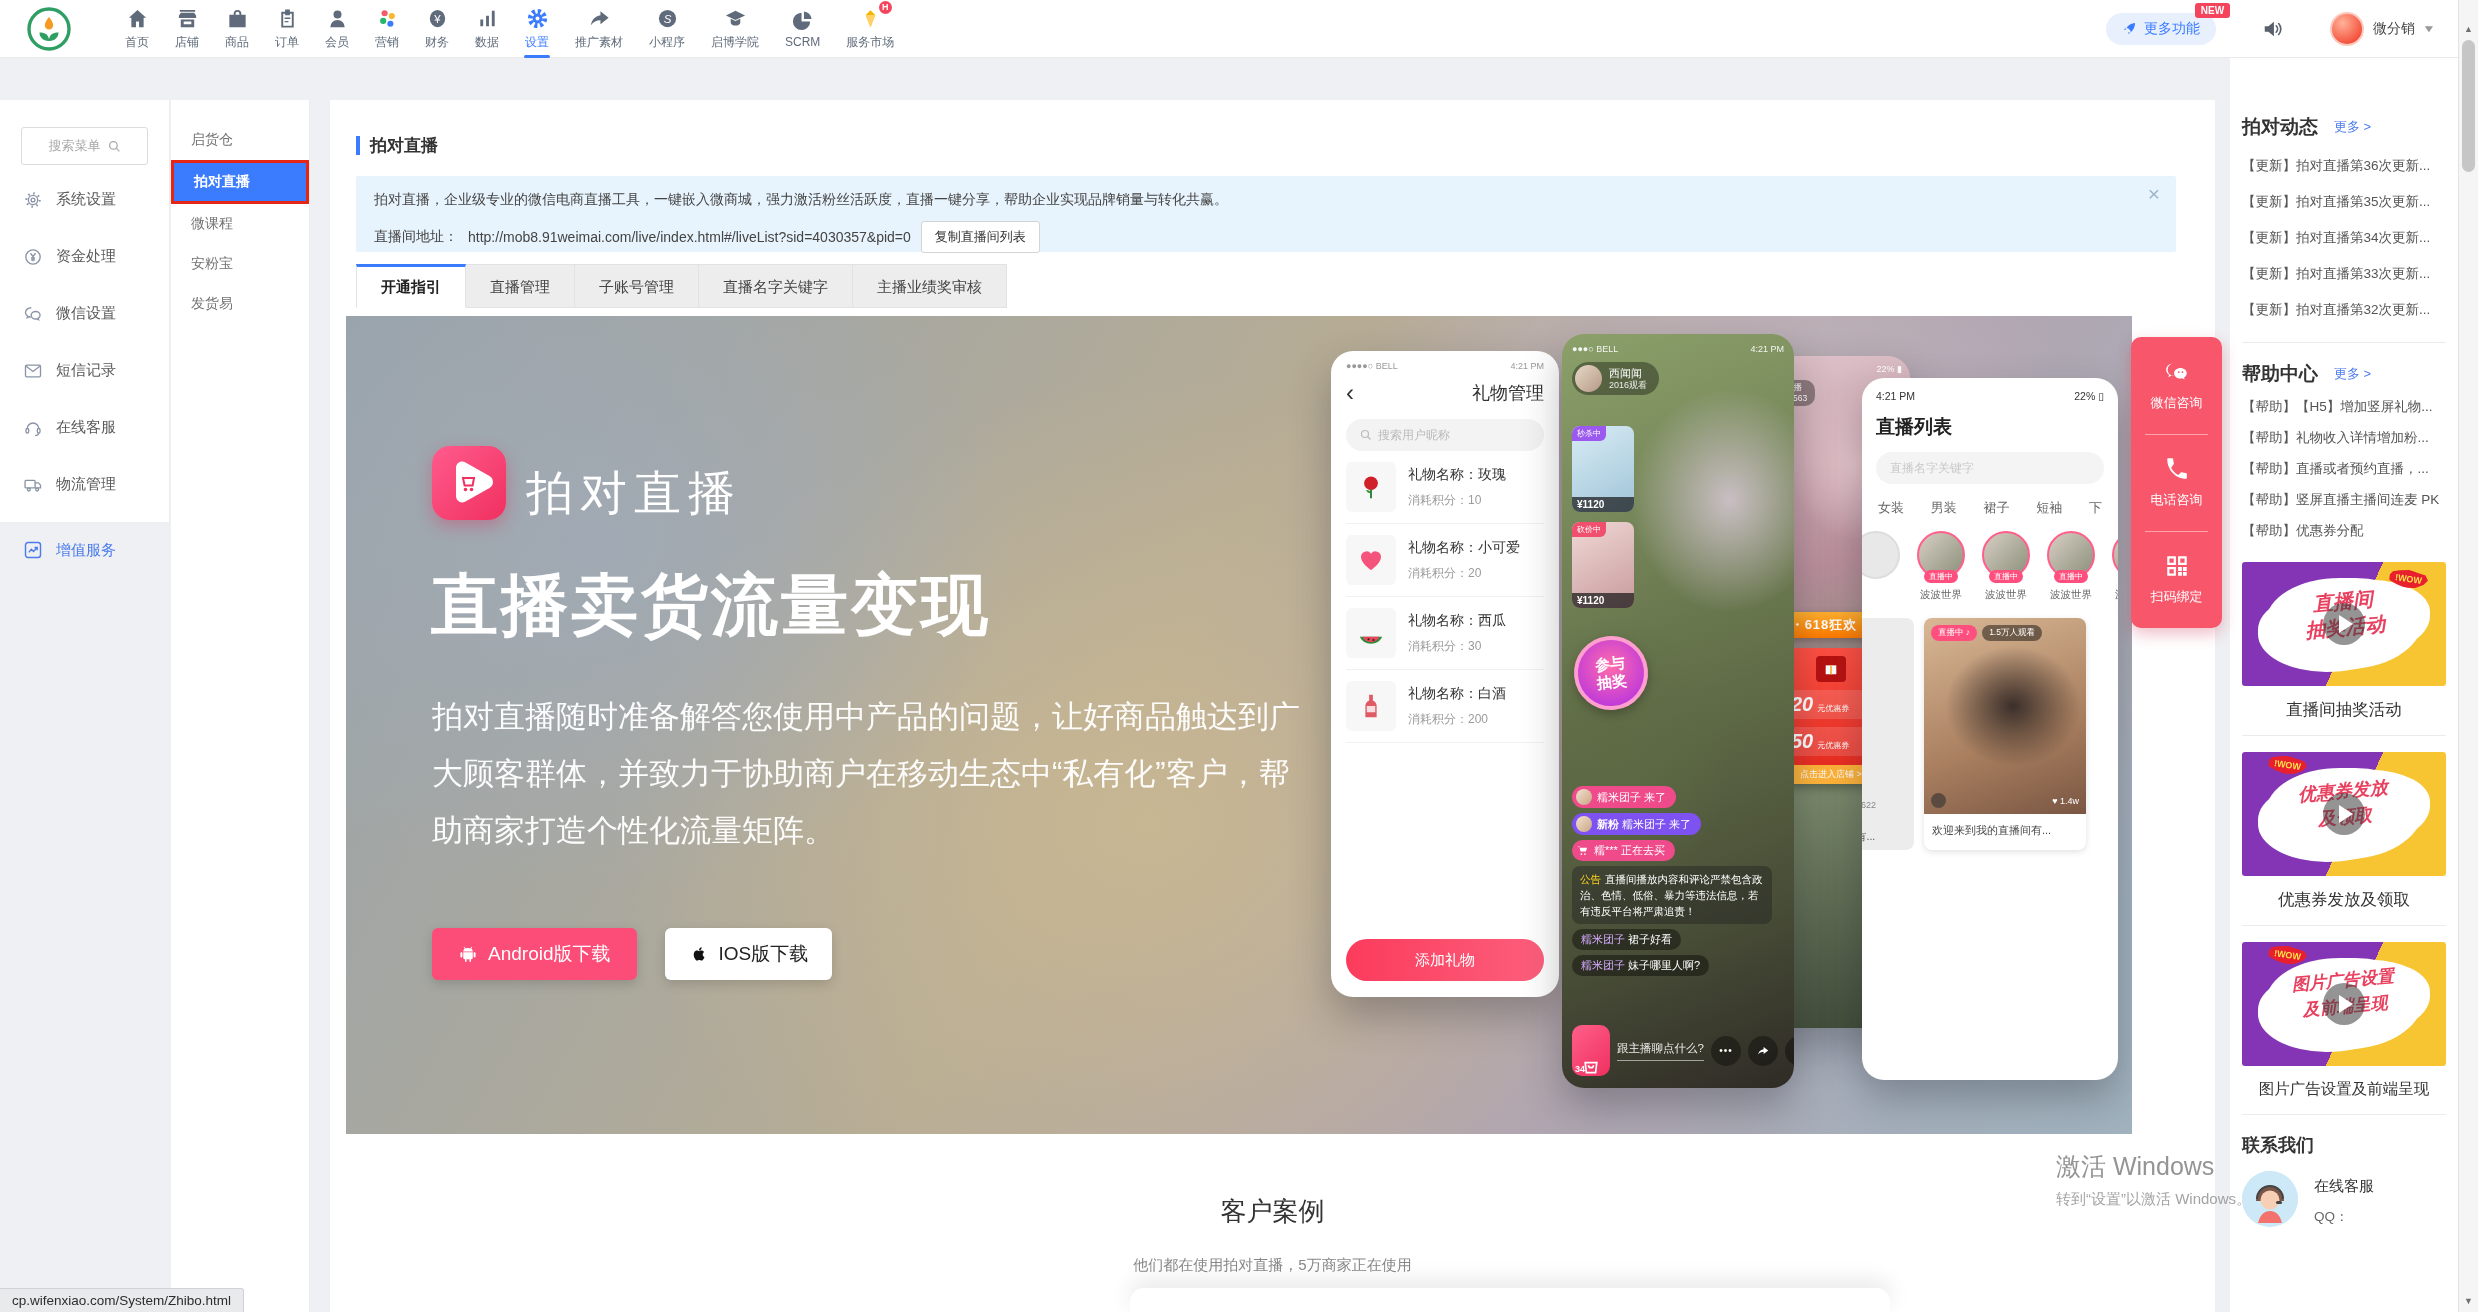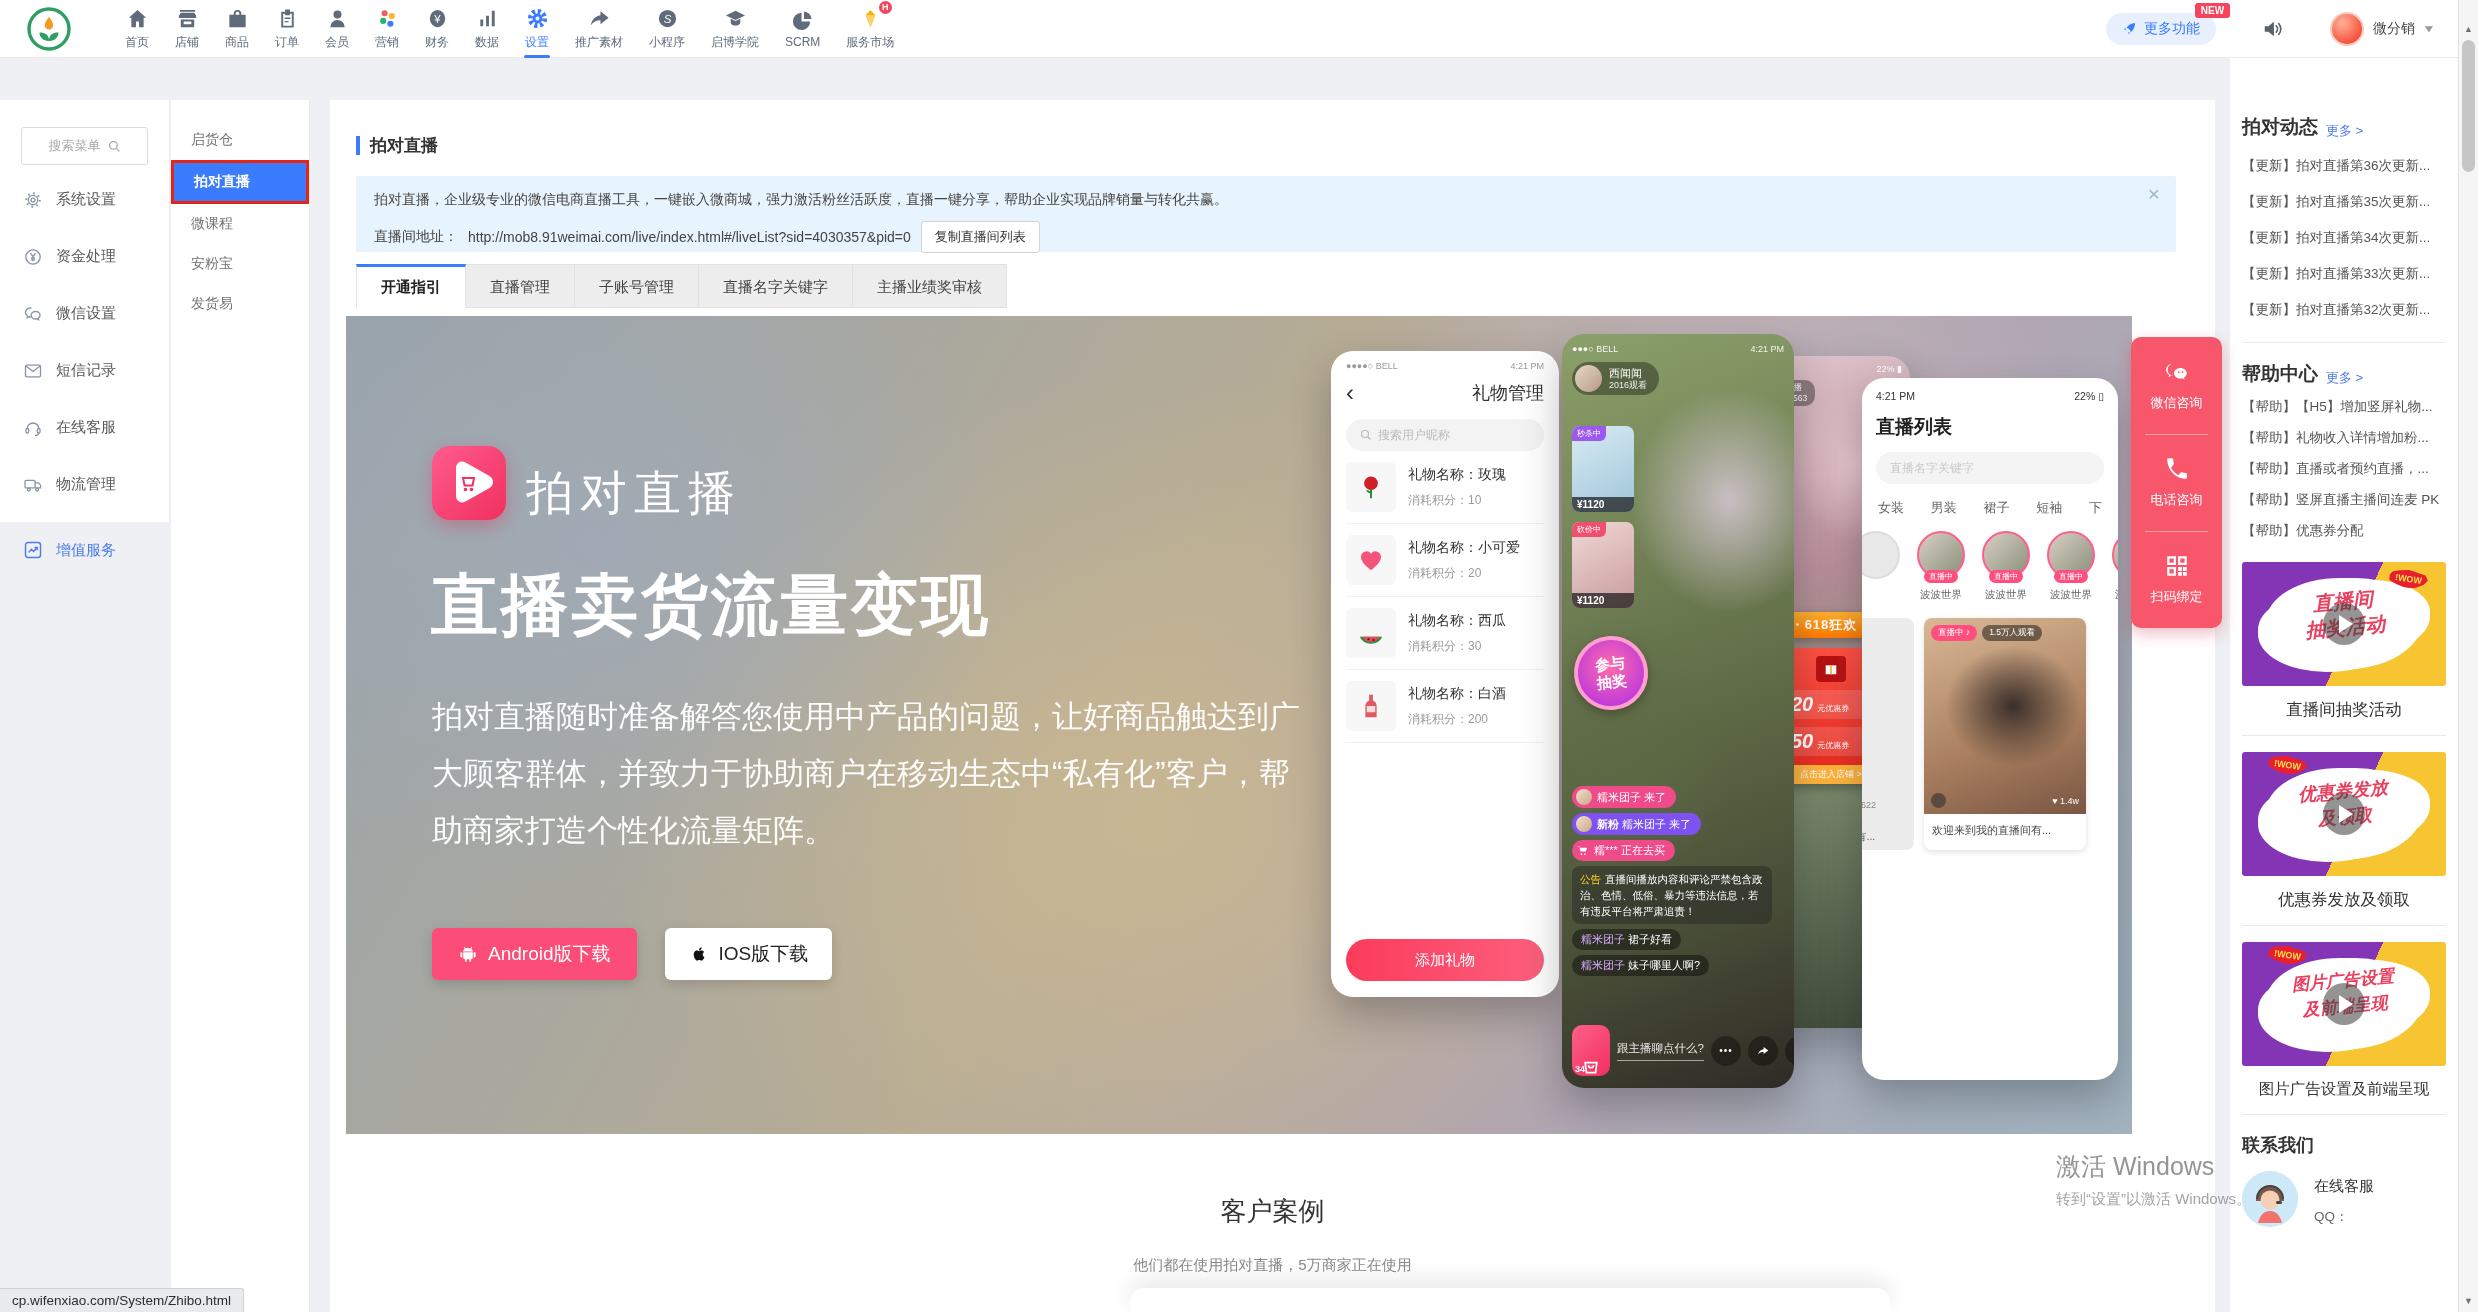--- a/index.html
+++ b/index.html
@@ -156,21 +156,21 @@
   .p4-likes{margin-left:auto;}
   .p4-welcome{font-size:11px;color:#444;padding:9px 8px;}
 
   
   .contact{position:absolute;left:2131px;top:337px;width:91px;height:291px;background:#f8566a;border-radius:10px;z-index:8;display:flex;flex-direction:column;box-shadow:0 6px 16px rgba(200,40,70,.3);}
   .c-cell{flex:1;display:flex;flex-direction:column;align-items:center;justify-content:center;gap:9px;color:#fff;font-size:13px;cursor:pointer;position:relative;}
   .c-cell + .c-cell::before{content:"";position:absolute;top:0;left:14px;right:14px;border-top:1px solid rgba(255,255,255,.45);}
 
   
   .rsb{position:absolute;left:2230px;top:58px;width:228px;bottom:0;background:#fff;z-index:4;padding:0 12px;}
-  .rsb-head{display:flex;align-items:flex-end;gap:8px;margin-top:56px;}
+  .rsb-head{display:flex;align-items:center;gap:16px;margin-top:56px;}
   .rsb-head.tight{margin-top:18px;}
   .rsb-title{font-size:19px;font-weight:bold;color:#333;}
   .rsb-more{font-size:13px;color:#4b7bec;cursor:pointer;}
   .rsb-list{margin-top:8px;}
   .rsb-item{font-size:13.5px;color:#555;line-height:36px;white-space:nowrap;overflow:hidden;cursor:pointer;}
   .rsb-div{border-top:1px solid #ebebeb;margin:14px 0 0;}
   .vcard{margin-top:16px;width:204px;height:124px;border-radius:3px;position:relative;overflow:hidden;cursor:pointer;
     background:linear-gradient(115deg,#8435b5 0 54%,#f7c531 54% 100%);}
   .vcloud{position:absolute;left:24px;top:16px;width:156px;height:92px;background:#fff;border-radius:50% 45% 55% 50%;
     box-shadow:-14px 8px 0 -6px #fff,16px -6px 0 -8px #fff;}

